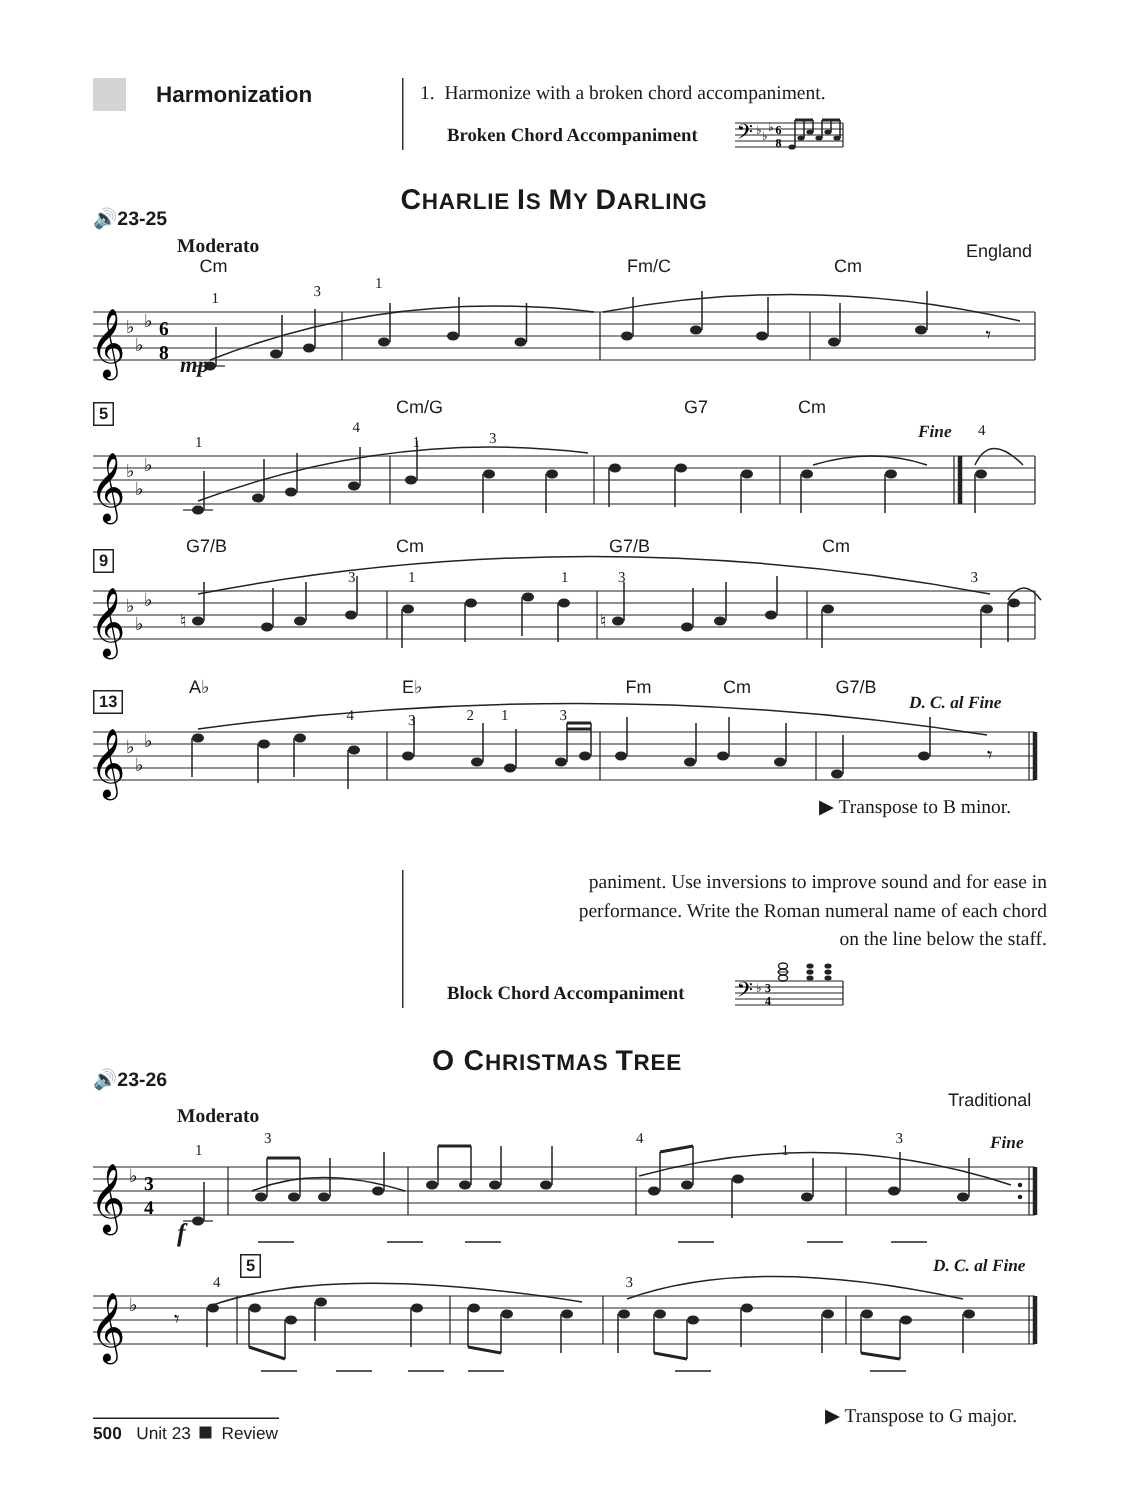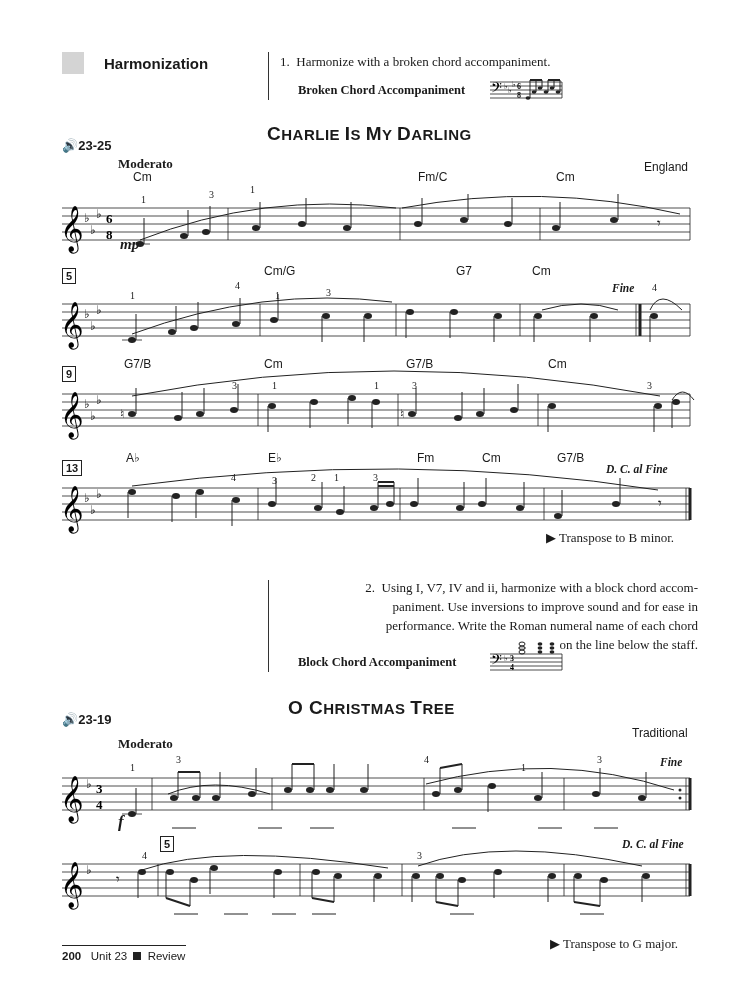--- a/index.html
+++ b/index.html
@@ -343,21 +343,20 @@
   </g>
   <text x="596" y="28" font-size="14">𝄾</text>
 </svg>
 
 <div class="abs transpose serif" style="left:546px; top:530px;">
   <span>▶</span> <span>Transpose to B minor.</span>
 </div>
 
 <div class="abs vrule" style="left:268px; top:580px; height:92px;"></div>
 <div class="abs instr serif" style="left:278px; top:578px; width:420px;">
-  <div><span>2.</span>&nbsp; <span>Using I, V7, IV and ii, harmonize with a block chord accom-</span></div>
   <div style="padding-left:20px;">paniment.  Use inversions to improve sound and for ease in</div>
   <div style="padding-left:20px;">performance.  Write the Roman numeral name of each chord</div>
   <div style="padding-left:20px;">on the line below the staff.</div>
 </div>
 <div class="abs label-bold serif" style="left:298px; top:655px;">Block Chord Accompaniment</div>
 <svg style="left:490px; top:646px;" width="72" height="30">
   <g stroke="#222" stroke-width="0.8">
     <line x1="0" y1="8" x2="72" y2="8"></line>
       <line x1="0" y1="12" x2="72" y2="12"></line>
     <line x1="0" y1="16" x2="72" y2="16"></line>
@@ -379,21 +378,21 @@
       <ellipse cx="50" cy="-2" rx="2.4" ry="1.7"></ellipse>
       <ellipse cx="50" cy="6" rx="2.4" ry="1.7"></ellipse>
     <ellipse cx="62" cy="2" rx="2.4" ry="1.7"></ellipse>
       <ellipse cx="62" cy="-2" rx="2.4" ry="1.7"></ellipse>
       <ellipse cx="62" cy="6" rx="2.4" ry="1.7"></ellipse>
   </g>
   <line x1="28" y1="2" x2="36" y2="2" stroke="#222" stroke-width="0.6"></line>
 </svg>
 
 <div class="abs track sans" style="left:62px; top:712px;">
-  <span>🔊</span><span>23-19</span>
+  <span>🔊</span><span>23-26</span>
 </div>
 <div class="abs song-title sans" style="left:288px; top:697px;">
   <span>O C</span><span class="sc">HRISTMAS </span><span>T</span><span class="sc">REE</span>
 </div>
 <div class="abs tempo serif" style="left:118px; top:736px;">Moderato</div>
 <div class="abs origin sans" style="left:632px; top:726px;">Traditional</div>
 
 <div class="abs fine serif" style="left:660px; top:756px;">Fine</div>
 <div class="abs fing serif" style="left:130px; top:762px;">1</div>
 <div class="abs fing serif" style="left:176px; top:754px;">3</div>
@@ -543,17 +542,17 @@
       <line x1="518" y1="58" x2="542" y2="58"></line>
   </g>
 </svg>
 
 <div class="abs transpose serif" style="left:550px; top:936px;">
   <span>▶</span> <span>Transpose to G major.</span>
 </div>
 
 <div class="abs" style="left:62px; top:945px; width:124px; height:1px; background:#222;"></div>
 <div class="abs footer sans" style="left:62px; top:950px;">
-  <b>200</b>&nbsp;&nbsp;
+  <b>500</b>&nbsp;&nbsp;
   <span>Unit 23</span>
   <span style="display:inline-block;width:8px;height:8px;background:#222;margin:0 3px;"></span>
   <span>Review</span>
 </div>
 
 </body></html>

